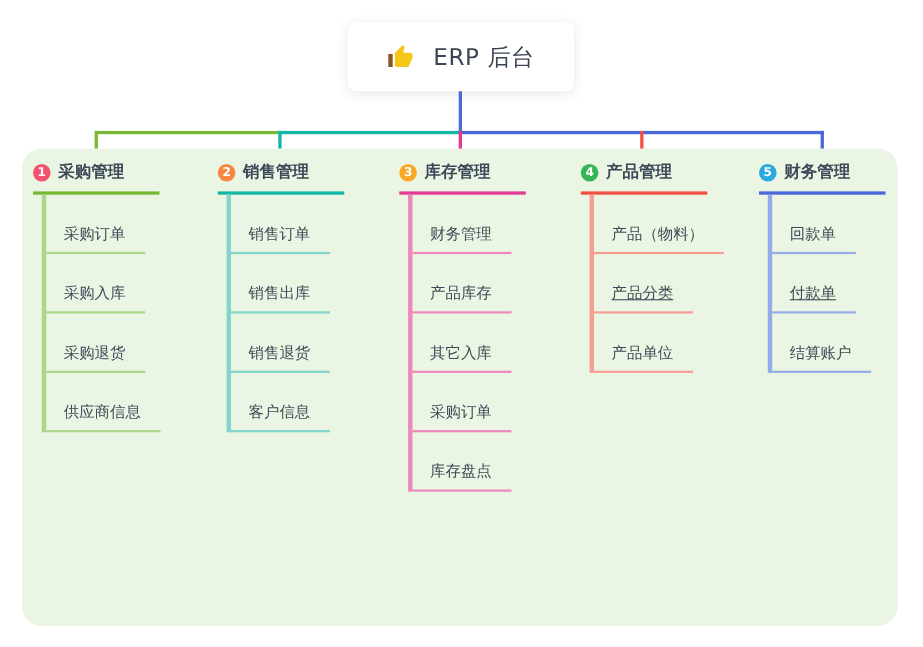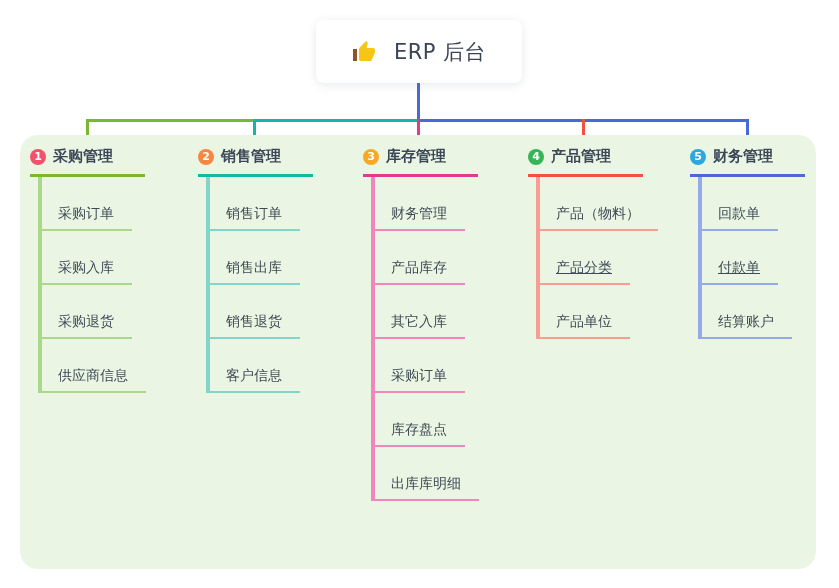--- a/index.html
+++ b/index.html
@@ -138,23 +138,20 @@
       </div>
       <div class="child-row">
         <span class="child-label" style="border-bottom-color: rgb(240, 135, 188);">其它入库</span>
       </div>
       <div class="child-row">
         <span class="child-label" style="border-bottom-color: rgb(240, 135, 188);">采购订单</span>
       </div>
       <div class="child-row">
         <span class="child-label" style="border-bottom-color: rgb(240, 135, 188);">库存盘点</span>
       </div>
-      <div class="child-row">
-        <span class="child-label" style="border-bottom-color: rgb(240, 135, 188);">出库库明细</span>
-      </div>
     </div>
   </div>
 
   <div class="branch col4">
     <div class="branch-header" style="border-bottom-color: rgb(242, 80, 66);">
       <span class="badge" style="background-color: rgb(54, 181, 88);">4</span>
       <span class="branch-label">产品管理</span>
     </div>
     <div class="children" style="border-left-color: rgb(247, 157, 148);">
       <div class="child-row">

